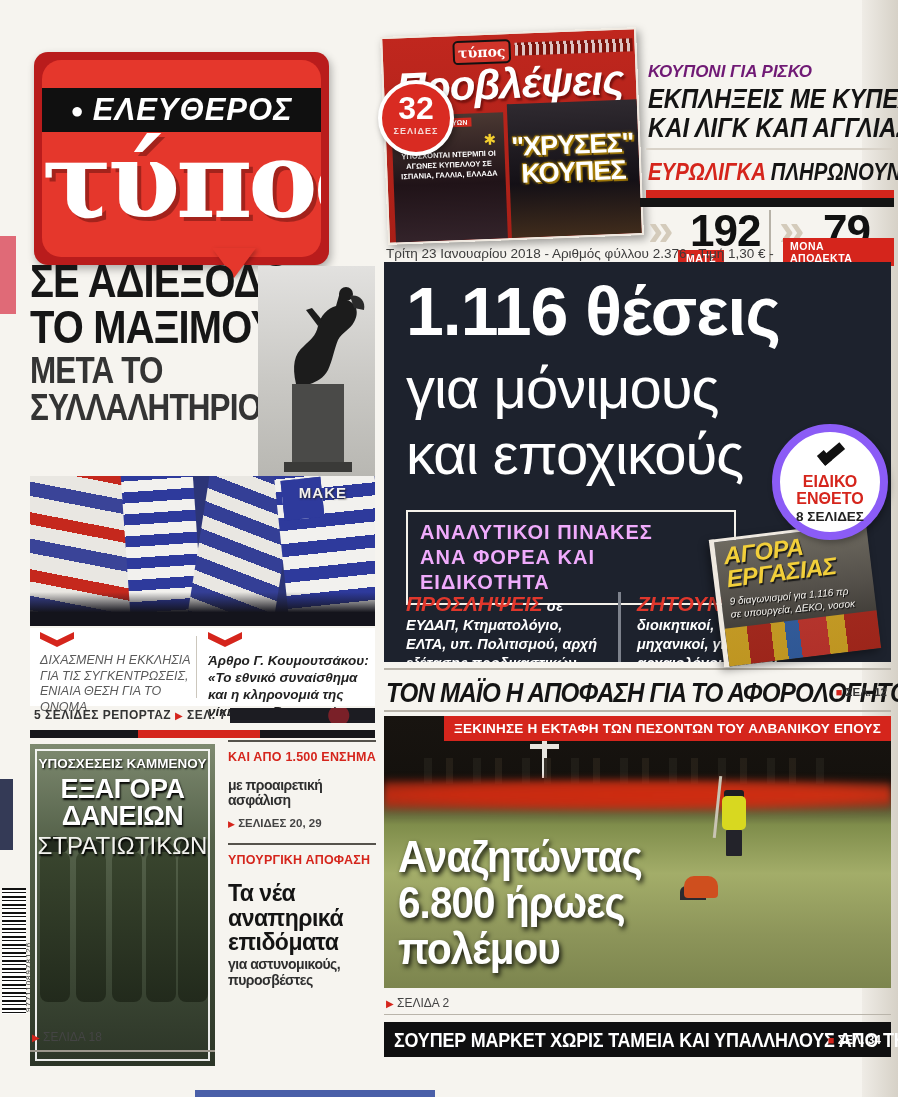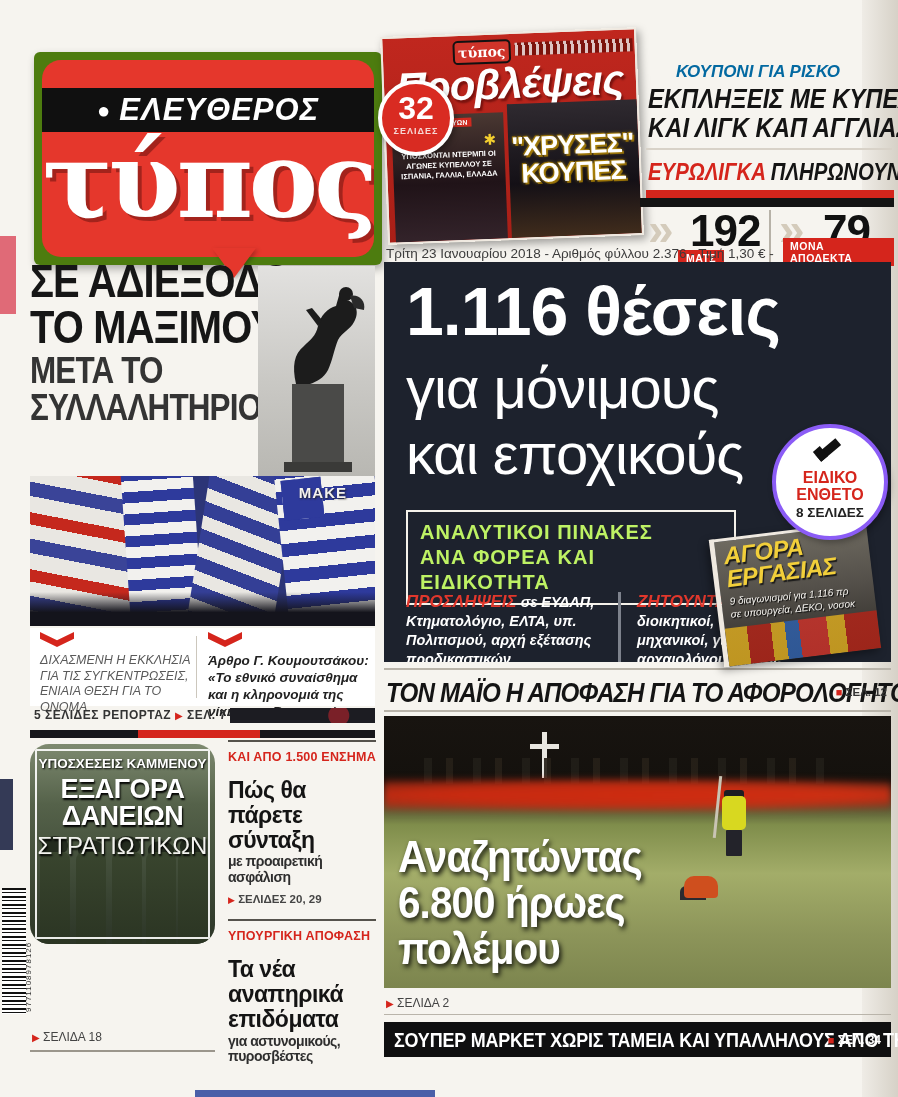--- a/index.html
+++ b/index.html
@@ -13,21 +13,21 @@
   .right-margin { left:862px; top:0; width:36px; height:1097px;
     background:linear-gradient(90deg,#efece6,#d6d1c7); }
   .edge-pink { left:0; top:236px; width:16px; height:78px; background:#e06a77; }
   .edge-blue { left:0; top:779px; width:13px; height:71px; background:#343a56; }
   .barcode { left:2px; top:888px; width:24px; height:126px; background:
     repeating-linear-gradient(180deg,#111 0 2px,#fff 2px 4px,#111 4px 5px,#fff 5px 8px); }
   .barcode-num { left:24px; top:1012px; font-size:8px; color:#333; transform:rotate(-90deg); transform-origin:0 0; letter-spacing:1px; }
   .bottom-sliver { left:195px; top:1090px; width:240px; height:7px; background:#4a5fa8; }
 
   
-  .logo-box { left:34px; top:52px; width:348px; height:213px; background:#4d7c0f; border-radius:6px;
+  .logo-box { left:34px; top:52px; width:295px; height:213px; background:#b91c1c; border-radius:14px;
     box-shadow:2px 4px 8px rgba(0,0,0,.3); }
   .logo-red { position:absolute; left:8px; top:8px; right:8px; bottom:8px; background:#e5372c; border-radius:19px; overflow:hidden; }
   .logo-bar { position:absolute; left:0; top:28px; width:100%; height:44px; background:#101010;
     color:#fff; font-style:italic; font-weight:bold; font-size:31px; text-align:center; line-height:44px; letter-spacing:1px; }
   .logo-bullet { display:inline-block; font-size:22px; font-style:normal; vertical-align:2px; margin-right:8px; }
   .logo-main { position:absolute; left:0; top:64px; width:100%; text-align:center; color:#fff;
     font-weight:800; font-size:104px; letter-spacing:-4px; line-height:1.1;
     text-shadow:4px 4px 0 rgba(40,0,0,.35); font-family:"DejaVu Serif","Liberation Serif",serif; }
   .logo-tail { left:212px; top:248px; width:0; height:0; border-left:22px solid transparent;
     border-right:22px solid transparent; border-top:30px solid #e5372c;
@@ -55,21 +55,21 @@
     font-weight:bold; text-align:center; line-height:1.35; }
   .mag-head2 { position:absolute; left:116px; top:100px; width:140px; text-align:center; color:#fff;
     font-weight:800; font-size:27px; line-height:1.0; letter-spacing:-1px;
     text-shadow:0 0 4px #c79a10, 2px 2px 0 #8a6708, -1px -1px 0 #8a6708; }
   .badge-32 { left:378px; top:80px; width:76px; height:76px; border-radius:50%; background:#d92b22;
     border:4px solid #fff; box-shadow:2px 3px 6px rgba(0,0,0,.35); text-align:center; z-index:5; }
   .badge-32 .n { display:block; color:#fff; font-weight:800; font-size:32px; line-height:1.05; margin-top:8px; }
   .badge-32 .l { display:block; color:#f6d7d4; font-weight:bold; font-size:9px; letter-spacing:1px; }
 
   
-  .tr-kicker { left:648px; top:62px; color:#0369a1; font-style:italic; font-weight:800; font-size:17px;margin-left:28px; }
+  .tr-kicker { left:648px; top:62px; color:#701a75; font-style:italic; font-weight:800; font-size:17px; }
   .tr-head { left:648px; top:84px; font-style:italic; font-weight:700; font-size:28px; color:#141414; line-height:1.04; }
   .tr-div { left:646px; top:148px; width:246px; height:2px; background:#d8d2c8; }
   .tr-euro { left:648px; top:158px; font-style:italic; font-weight:700; font-size:24px; color:#141414; }
   .tr-euro .red { color:#d5251c; }
   .stripe-red { left:646px; top:190px; width:248px; height:9px; background:#d5251c; }
   .stripe-blk { left:640px; top:198px; width:254px; height:9px; background:#141414; }
   .stats { left:646px; top:210px; width:248px; height:58px; display:flex; }
   .stat { flex:1; position:relative; padding-left:4px; }
   .stat + .stat { border-left:2px solid #b7b2a8; }
   .stat .chev { position:absolute; left:2px; top:-8px; color:#d4cbbb; font-size:46px; font-weight:800; }
@@ -119,22 +119,22 @@
   .lead-footer .txt { position:absolute; left:4px; top:0; font-size:12px; color:#333; font-weight:bold; letter-spacing:.5px; }
   .lead-footer .txt .arr { color:#d5251c; font-size:10px; }
   .lead-footer .dark { position:absolute; left:200px; top:0; width:145px; height:15px; background:#1c1c22;
     background-image:radial-gradient(circle at 75% 50%,#7a2028 0 10px,transparent 11px); }
   .tricolor { left:30px; top:730px; width:345px; height:8px; display:flex; }
   .tricolor .b1 { width:108px; background:#17171b; }
   .tricolor .b2 { width:122px; background:#d5251c; }
   .tricolor .b3 { flex:1; background:#17171b; }
 
   
-  .army { left:30px; top:744px; width:185px; height:200px;
-    background:linear-gradient(180deg,#7e8a70 0%,#55624a 30%,#3a4533 75%,#2c3527 100%); overflow:hidden;border-radius:19px; }
+  .army { left:30px; top:744px; width:185px; height:322px;
+    background:linear-gradient(180deg,#7e8a70 0%,#55624a 30%,#3a4533 75%,#2c3527 100%); overflow:hidden; }
   .army::after { content:""; position:absolute; left:5px; top:5px; right:5px; bottom:5px;
     border:2px solid rgba(255,255,255,.9); pointer-events:none; }
   .army .helm { position:absolute; width:26px; height:18px; border-radius:50% 50% 40% 40%; background:#232b1e; top:92px; }
   .army .body { position:absolute; width:30px; height:150px; top:108px; border-radius:8px;
     background:linear-gradient(180deg,#39452e,#222a1c); }
   .army-kicker { position:absolute; left:0; top:12px; width:100%; text-align:center; color:#fff;
     font-weight:bold; font-size:13.5px; text-shadow:1px 1px 2px #000; }
   .army-t1 { position:absolute; left:0; top:32px; width:100%; text-align:center; color:#fff;
     font-weight:800; font-size:27px; line-height:1.0; letter-spacing:-.5px; text-shadow:1px 2px 2px #000; }
   .army-t2 { position:absolute; left:0; top:88px; width:100%; text-align:center; color:#f2f2ee;
@@ -151,30 +151,30 @@
   .mid-sub { color:#2e2e2e; font-weight:700; font-size:14px; line-height:1.1; margin-top:2px; letter-spacing:-.5px; }
   .mid-page { font-size:11.5px; color:#444; margin:8px 0 14px; font-weight:bold; }
   .mid-page .arr { color:#d5251c; font-size:9px; }
 
   
   .mainbox { left:384px; top:262px; width:507px; height:400px; background:#1d222d; overflow:hidden; }
   .mb-h1 { position:absolute; left:22px; top:10px; color:#fff; font-weight:800; font-size:68px; letter-spacing:-1px;text-align:right; }
   .mb-h2 { position:absolute; left:22px; top:92px; color:#fff; font-weight:400; font-size:58px; letter-spacing:-1px; }
   .mb-h3 { position:absolute; left:22px; top:158px; color:#fff; font-weight:400; font-size:58px; letter-spacing:-1px; }
   .mb-panel { position:absolute; left:22px; top:248px; width:330px; border:2px solid #f5f2ea; padding:8px 12px; }
-  .mb-panel div { color:#bef264; font-weight:800; font-size:20px; letter-spacing:1px; line-height:1.25; }
+  .mb-panel div { color:#f0abfc; font-weight:800; font-size:20px; letter-spacing:1px; line-height:1.25; }
   .mb-cols { position:absolute; left:22px; top:330px; width:420px; display:flex; }
   .mb-col1 { width:196px; }
   .mb-col2 { width:170px; margin-left:16px; padding-left:16px; border-left:3px solid #7d828c; }
-  .mb-lead { color:#e0372c; font-weight:800; font-style:italic; font-size:17px; }
+  .mb-lead { color:#e0372c; font-weight:800; font-style:italic; font-size:21px; }
   .mb-txt { color:#fff; font-weight:bold; font-style:italic; font-size:14.5px; line-height:1.3; }
   .mb-col1 .mb-txt { display:inline; } 
 
   .badge-circle { left:772px; top:424px; width:116px; height:116px; border-radius:50%; background:#fff;
-    border:4px solid #8b5cf6; z-index:6; text-align:center; box-shadow:2px 3px 6px rgba(0,0,0,.3); }
+    border:8px solid #8b5cf6; z-index:6; text-align:center; box-shadow:2px 3px 6px rgba(0,0,0,.3); }
   .badge-check { position:absolute; left:38px; top:14px; width:26px; height:13px;
     border-left:9px solid #111; border-bottom:9px solid #111; transform:rotate(-40deg); }
   .badge-t1 { margin-top:42px; color:#d5251c; font-weight:800; font-size:16px; line-height:1.05; }
   .badge-t2 { color:#222; font-weight:600; font-size:13.5px; margin-top:1px; }
 
   .agora { left:716px; top:530px; width:158px; height:128px; transform:rotate(-7deg);
     background:linear-gradient(180deg,#6e6a60 0%,#54504a 45%,#2f2c28 100%);
     border-left:5px solid #efe9e0; border-top:3px solid #efe9e0; box-shadow:-3px 3px 8px rgba(0,0,0,.4); overflow:hidden; z-index:4; }
   .agora-title { position:absolute; left:8px; top:4px; color:#f2cf3a; font-weight:800; font-style:italic;
     font-size:24px; line-height:.95; letter-spacing:-.5px; text-shadow:1px 2px 1px #1a1a1a; }
@@ -364,21 +364,20 @@
   </div>
   <div class="abs army-page">
     <span class="arr">▶</span>
     <span>ΣΕΛΙΔΑ 18</span>
   </div>
   <div class="abs army-hr"></div>
 
   <div class="abs mid">
     <div class="mid-hr"></div>
     <div class="mid-kicker">ΚΑΙ ΑΠΟ 1.500 ΕΝΣΗΜΑ</div>
-    <div class="mid-title">Πώς θα πάρετε σύνταξη</div>
     <div class="mid-sub">με προαιρετική ασφάλιση</div>
     <div class="mid-page">
       <span class="arr">▶</span>
       <span>ΣΕΛΙΔΕΣ 20, 29</span>
     </div>
     <div class="mid-hr"></div>
     <div class="mid-kicker">ΥΠΟΥΡΓΙΚΗ ΑΠΟΦΑΣΗ</div>
     <div class="mid-title">Τα νέα αναπηρικά επιδόματα</div>
     <div class="mid-sub">για αστυνομικούς, πυροσβέστες</div>
 
@@ -429,20 +428,21 @@
     </div>
   </div>
 
   <div class="abs war">
     <div class="war-cross"></div>
     <div class="war-figures"></div>
     <div class="war-red"></div>
     <div class="war-stick"></div>
     <div class="war-worker-vest"></div>
     <div class="war-kneel"></div>
+    <div class="war-banner">ΞΕΚΙΝΗΣΕ Η ΕΚΤΑΦΗ ΤΩΝ ΠΕΣΟΝΤΩΝ ΤΟΥ ΑΛΒΑΝΙΚΟΥ ΕΠΟΥΣ</div>
     <div class="war-caption">
       <div class="cond92">Αναζητώντας</div>
       <div class="cond92">6.800 ήρωες</div>
       <div class="cond92">πολέμου</div>
     </div>
   </div>
   <div class="abs war-page">
     <span class="arr">▶</span>
     <span>ΣΕΛΙΔΑ 2</span>
   </div>

